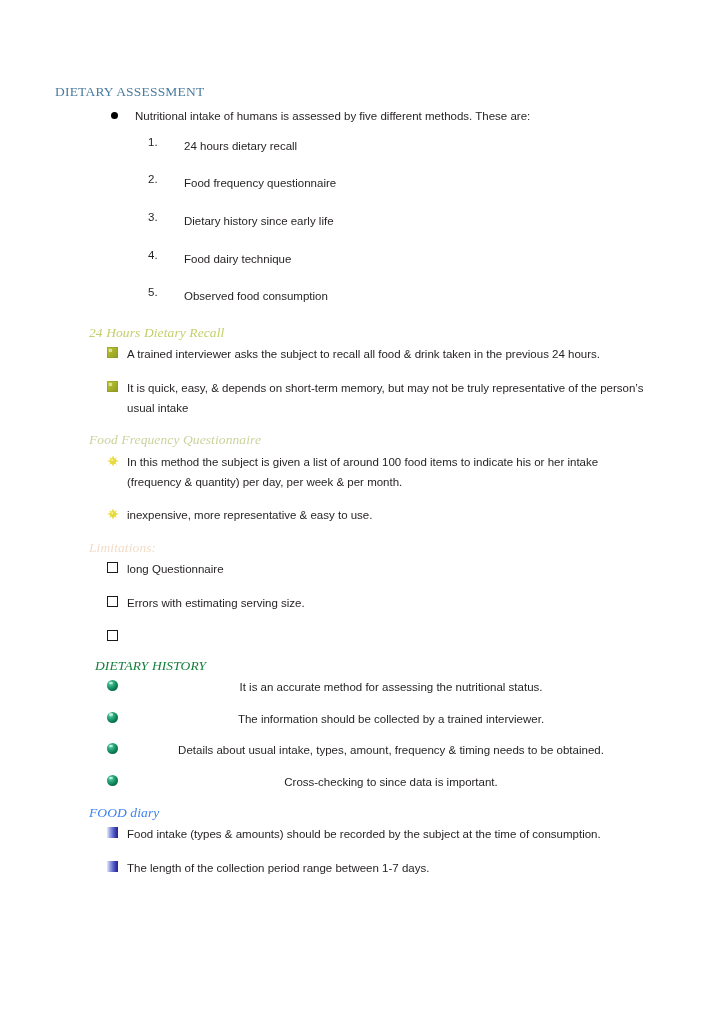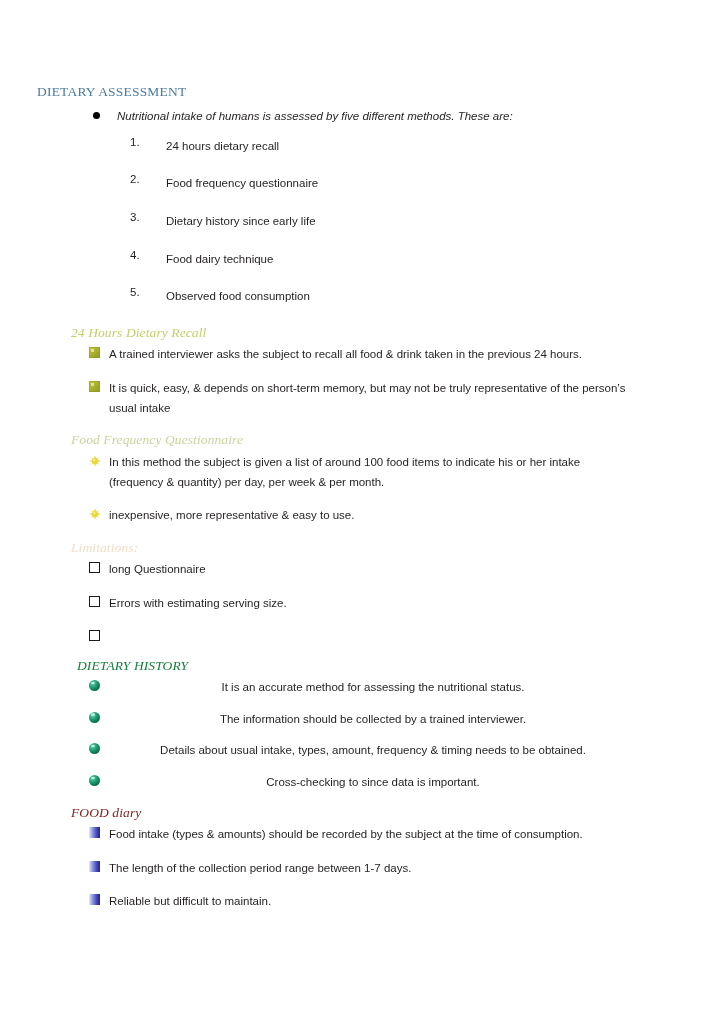--- a/index.html
+++ b/index.html
@@ -20,21 +20,21 @@
     left: 0;
     top: 0;
     width: 728px;
     height: 1030px;
     background: #ffffff;
     overflow: hidden;
   }
 
   .content {
     position: absolute;
-    left: 37px;
+    left: 55px;
     top: 84px;
     width: 600px;
   }
 
   
   .doc-title {
     font-family: "Liberation Serif", serif;
     font-size: 13.5px;
     color: #4a7c9e;
     letter-spacing: 0.2px;
@@ -47,38 +47,37 @@
     font-style: italic;
     font-size: 13.5px;
     line-height: 1.3;
     margin: 10px 0 3px 0;
     letter-spacing: 0.1px;
   }
   .heading-recall      { color: #c4cf6a; margin-left: 34px; }
   .heading-ffq         { color: #c9d49c; margin-left: 34px; }
   .heading-limitations { color: #f2ddc8; margin-left: 34px; }
   .heading-history     { color: #15803d; margin-left: 40px; }
-  .heading-diary       { color: #7f1d1d; margin-left: 34px; }
+  .heading-diary       { color: #3b82f6; margin-left: 34px; }
 
   
   .body-text {
     font-family: "Liberation Sans", sans-serif;
     font-size: 11.5px;
     color: #231f20;
     line-height: 1.62;
   }
 
   
   .disc-row {
     position: relative;
     margin-left: 52px;
     padding-left: 28px;
     margin-top: 2px;
     margin-bottom: 6px;
-    font-style: italic;
   }
   .disc-row .disc-bullet {
     position: absolute;
     left: 4px;
     top: 6px;
     width: 7px;
     height: 7px;
     border-radius: 50%;
     background: #000000;
   }
@@ -308,19 +307,15 @@
     <div class="section-heading heading-diary">FOOD diary</div>
 
     <div class="bullet-row">
       <span class="marker marker-square-blue"></span>
       <span class="body-text">Food intake (types &amp; amounts) should be recorded by the subject at the time of consumption.</span>
     </div>
     <div class="bullet-row">
       <span class="marker marker-square-blue"></span>
       <span class="body-text">The length of the collection period range between 1-7 days.</span>
     </div>
-    <div class="bullet-row">
-      <span class="marker marker-square-blue"></span>
-      <span class="body-text">Reliable but difficult to maintain.</span>
-    </div>
 
   </div>
 </div>
 
 </body></html>

